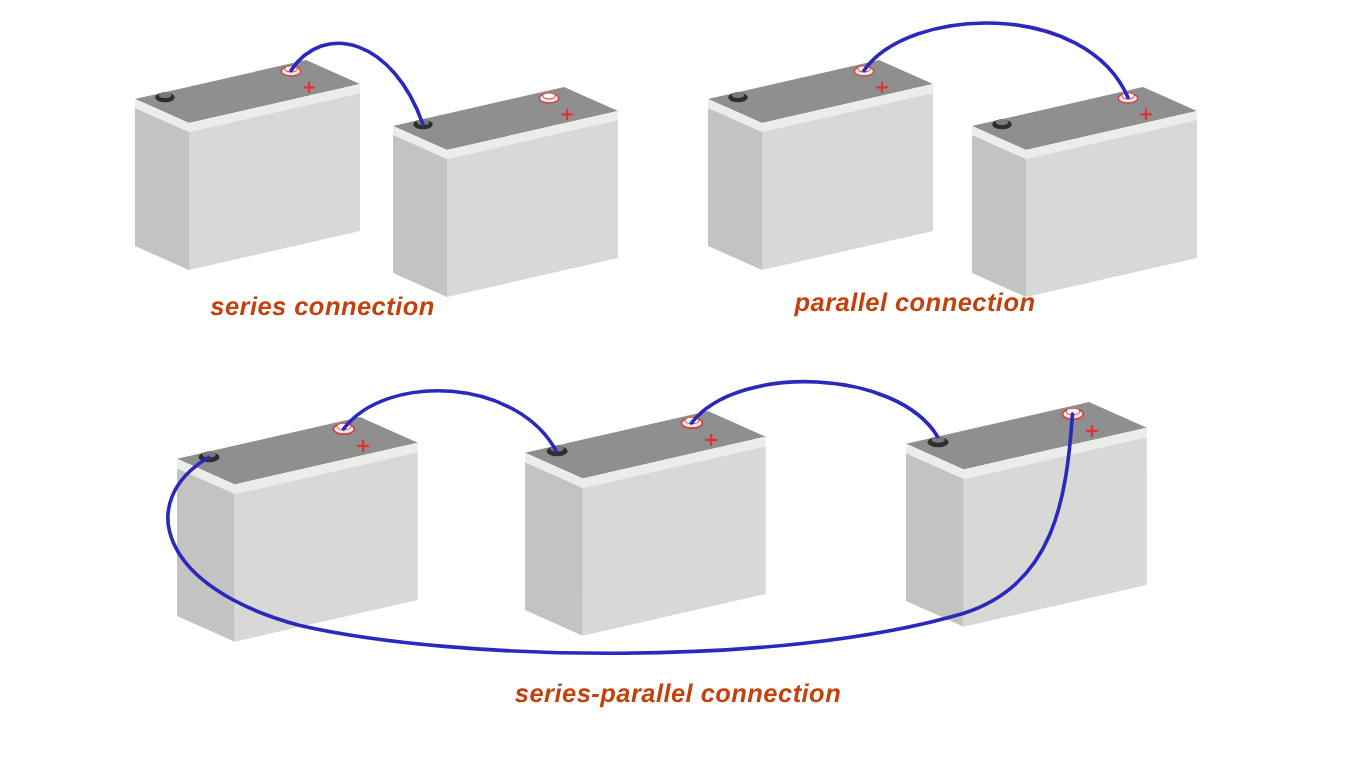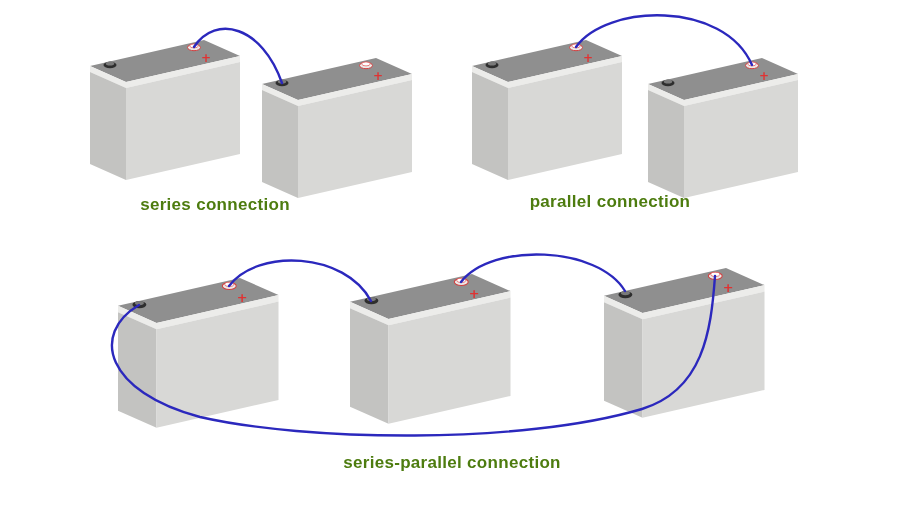--- a/index.html
+++ b/index.html
@@ -11,25 +11,26 @@
   .stage {
     position: relative;
     width: 900px; height: 506px;
     background: #ffffff;
     overflow: hidden;
   }
   .stage svg { position: absolute; left: 0; top: 0; }
   .diagram-label {
     position: absolute;
     transform: translate(-50%, -50%);
-    color: #4d7c0f;
+    color: #c2410c;
     font-size: 17px;
     font-weight: 600;
     letter-spacing: 0.3px;
     white-space: nowrap;
+    font-style: italic;
   }
   .wire {
     fill: none;
     stroke: #2b28bd;
     stroke-width: 2.4;
     stroke-linecap: round;
   }
   .plus-text {
     font-size: 12px;
     font-weight: bold;

